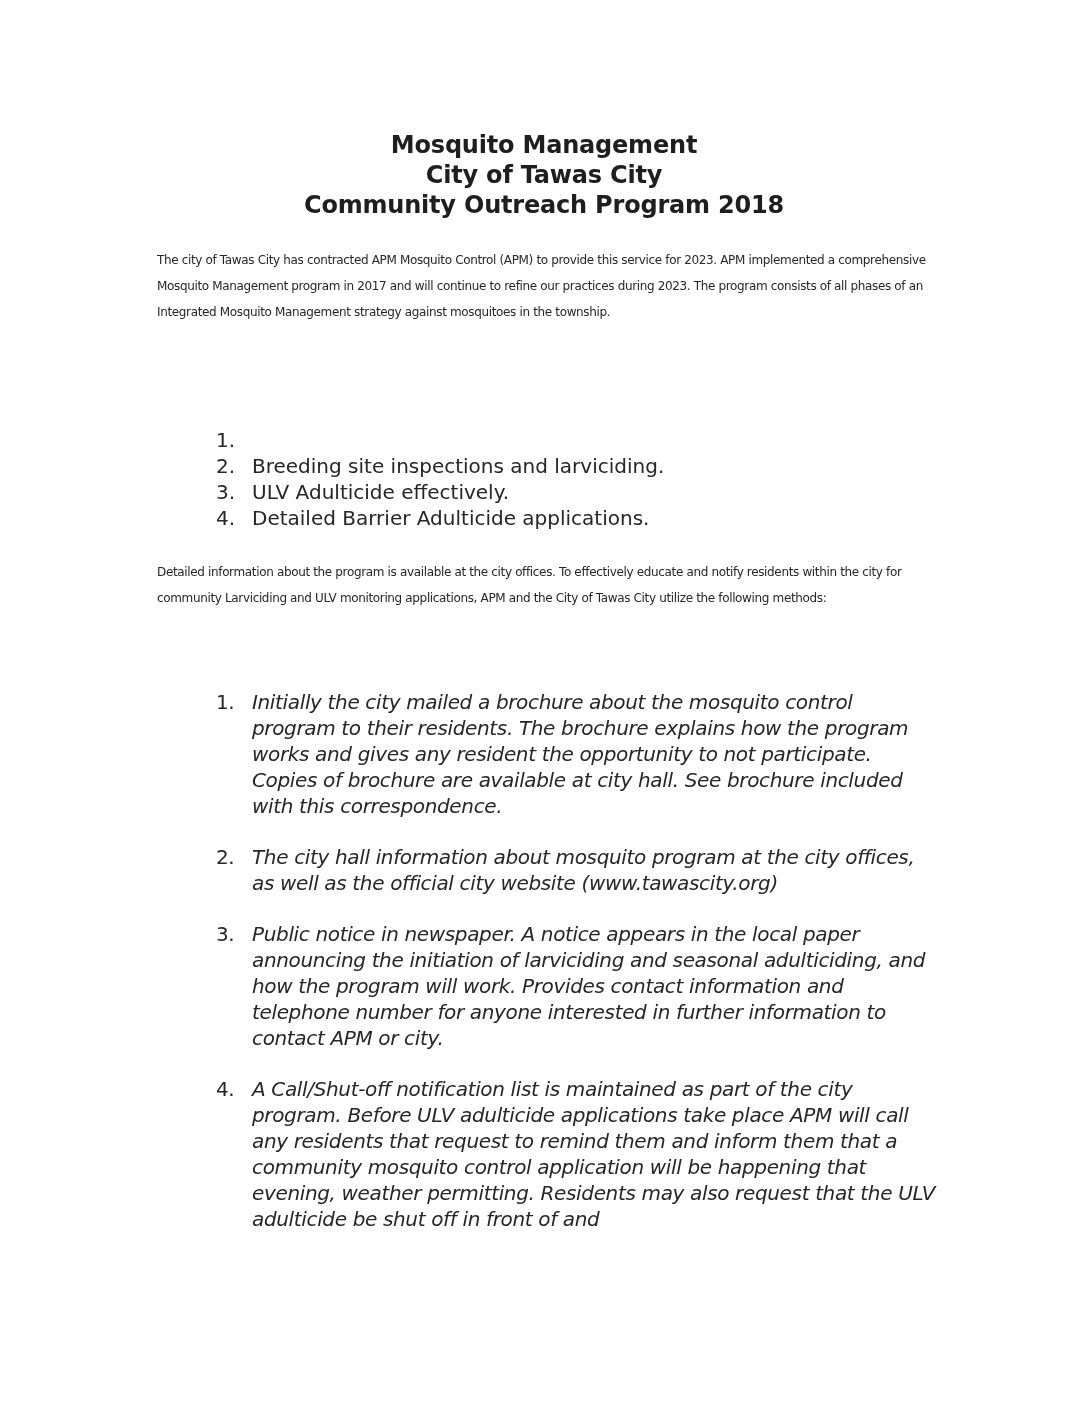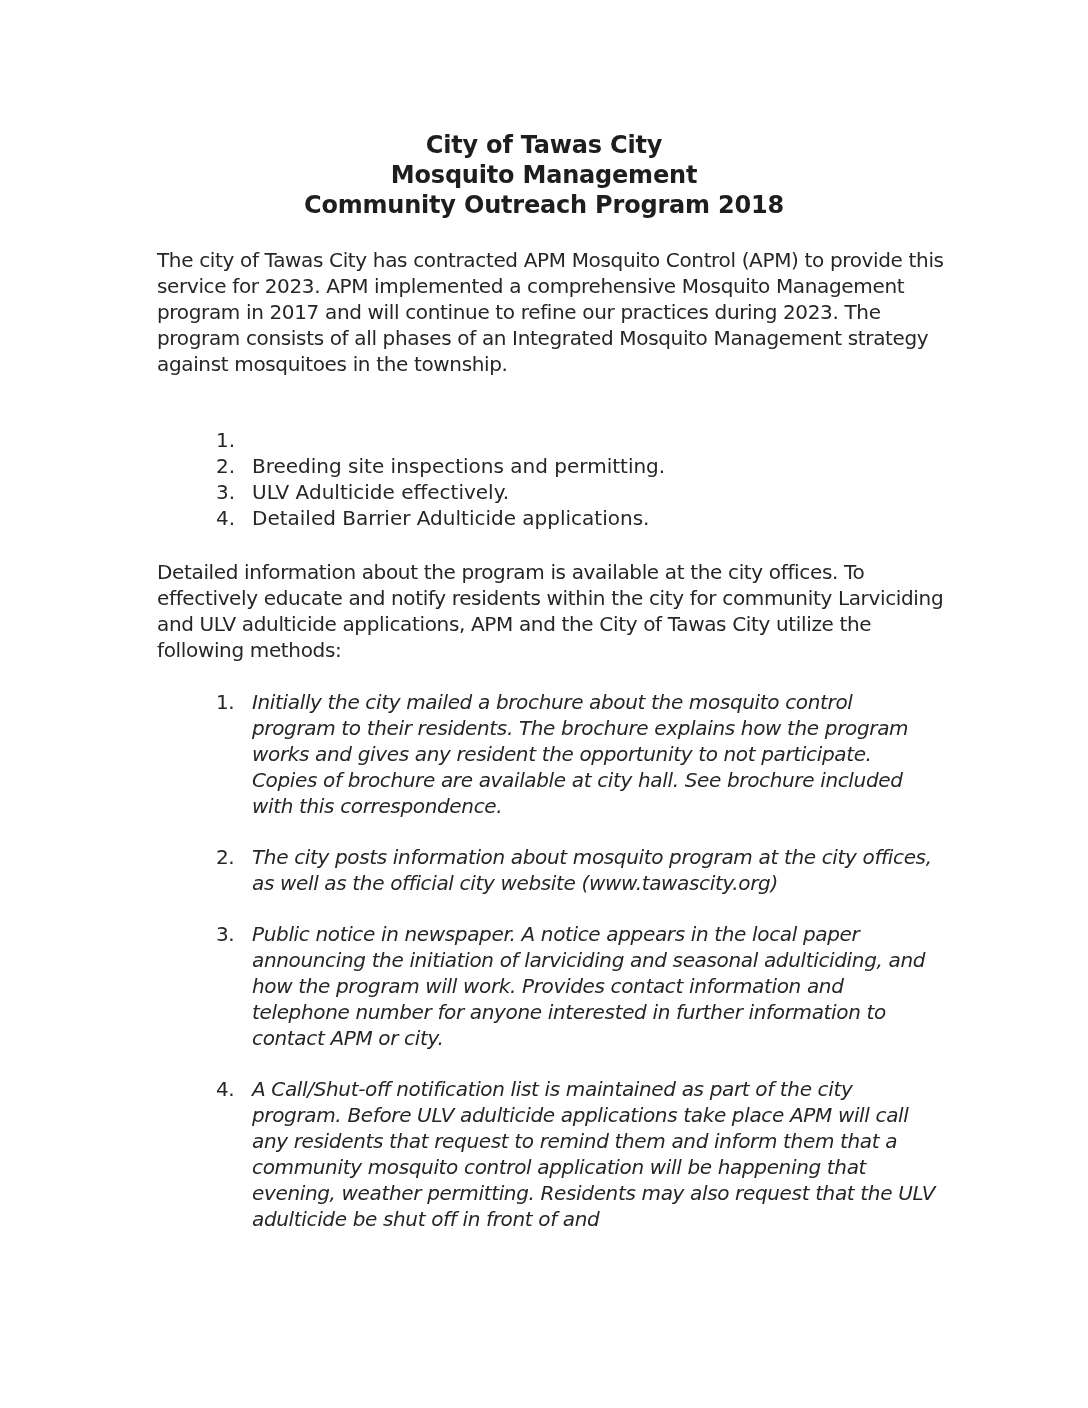--- a/index.html
+++ b/index.html
@@ -34,21 +34,21 @@
       color: #1e1e1e;
     }
     .title-line {
       display: block;
       letter-spacing: -0.2px;
     }
     .para {
       position: absolute;
       left: 157px;
       width: 800px;
-      font-size: 20px;
+      font-size: 12px;
       line-height: 26px;
       color: #262626;
       letter-spacing: -0.35px;
       margin: 0;
     }
     .para-intro { top: 247px; }
     .para-detail { top: 559px; }
 
     .phase-list {
       position: absolute;
@@ -92,55 +92,55 @@
       flex: 1;
       font-style: italic;
     }
   </style>
 </head>
 <body>
 
 <div class="page">
 
   <div class="title-block">
+    <span class="title-line">Mosquito Management</span>
     <span class="title-line">City of Tawas City</span>
-    <span class="title-line">Mosquito Management</span>
     <span class="title-line">Community Outreach Program 2018</span>
   </div>
 
   <p class="para para-intro">The city of Tawas City has contracted APM Mosquito Control (APM) to provide this service for 2023.  APM implemented a comprehensive Mosquito Management program in 2017 and will continue to refine our practices during 2023.  The program consists of all phases of an Integrated Mosquito Management strategy against mosquitoes in the township.</p>
 
   <ol class="phase-list">
     <li>
       <span class="num">1.</span>
     </li>
     <li>
       <span class="num">2.</span>
-      <span>Breeding site inspections and permitting.</span>
+      <span>Breeding site inspections and larviciding.</span>
     </li>
     <li>
       <span class="num">3.</span>
       <span>ULV Adulticide effectively.</span>
     </li>
     <li>
       <span class="num">4.</span>
       <span>Detailed Barrier Adulticide applications.</span>
     </li>
   </ol>
 
-  <p class="para para-detail">Detailed information about the program is available at the city offices. To effectively educate and notify residents within the city for community Larviciding and ULV adulticide applications, APM and the City of Tawas City utilize the following methods:</p>
+  <p class="para para-detail">Detailed information about the program is available at the city offices. To effectively educate and notify residents within the city for community Larviciding and ULV monitoring applications, APM and the City of Tawas City utilize the following methods:</p>
 
   <ol class="methods-list">
     <li>
       <span class="num">1.</span>
       <span class="text">Initially the city mailed a brochure about the mosquito control program to their residents. The brochure explains how the program works and gives any resident the opportunity to not participate. Copies of brochure are available at city hall. See brochure included with this correspondence.</span>
     </li>
     <li>
       <span class="num">2.</span>
-      <span class="text">The city posts information about mosquito program at the city offices, as well as the official city website (www.tawascity.org)</span>
+      <span class="text">The city hall information about mosquito program at the city offices, as well as the official city website (www.tawascity.org)</span>
     </li>
     <li>
       <span class="num">3.</span>
       <span class="text">Public notice in newspaper. A notice appears in the local paper announcing the initiation of larviciding and seasonal adulticiding, and how the program will work. Provides contact information and telephone number for anyone interested in further information to contact APM or city.</span>
     </li>
     <li>
       <span class="num">4.</span>
       <span class="text">A Call/Shut-off notification list is maintained as part of the city program.  Before ULV adulticide applications take place APM will call any residents that request to remind them and inform them that a community mosquito control application will be happening that evening, weather permitting.  Residents may also request that the ULV adulticide be shut off in front of and</span>
     </li>
   </ol>

